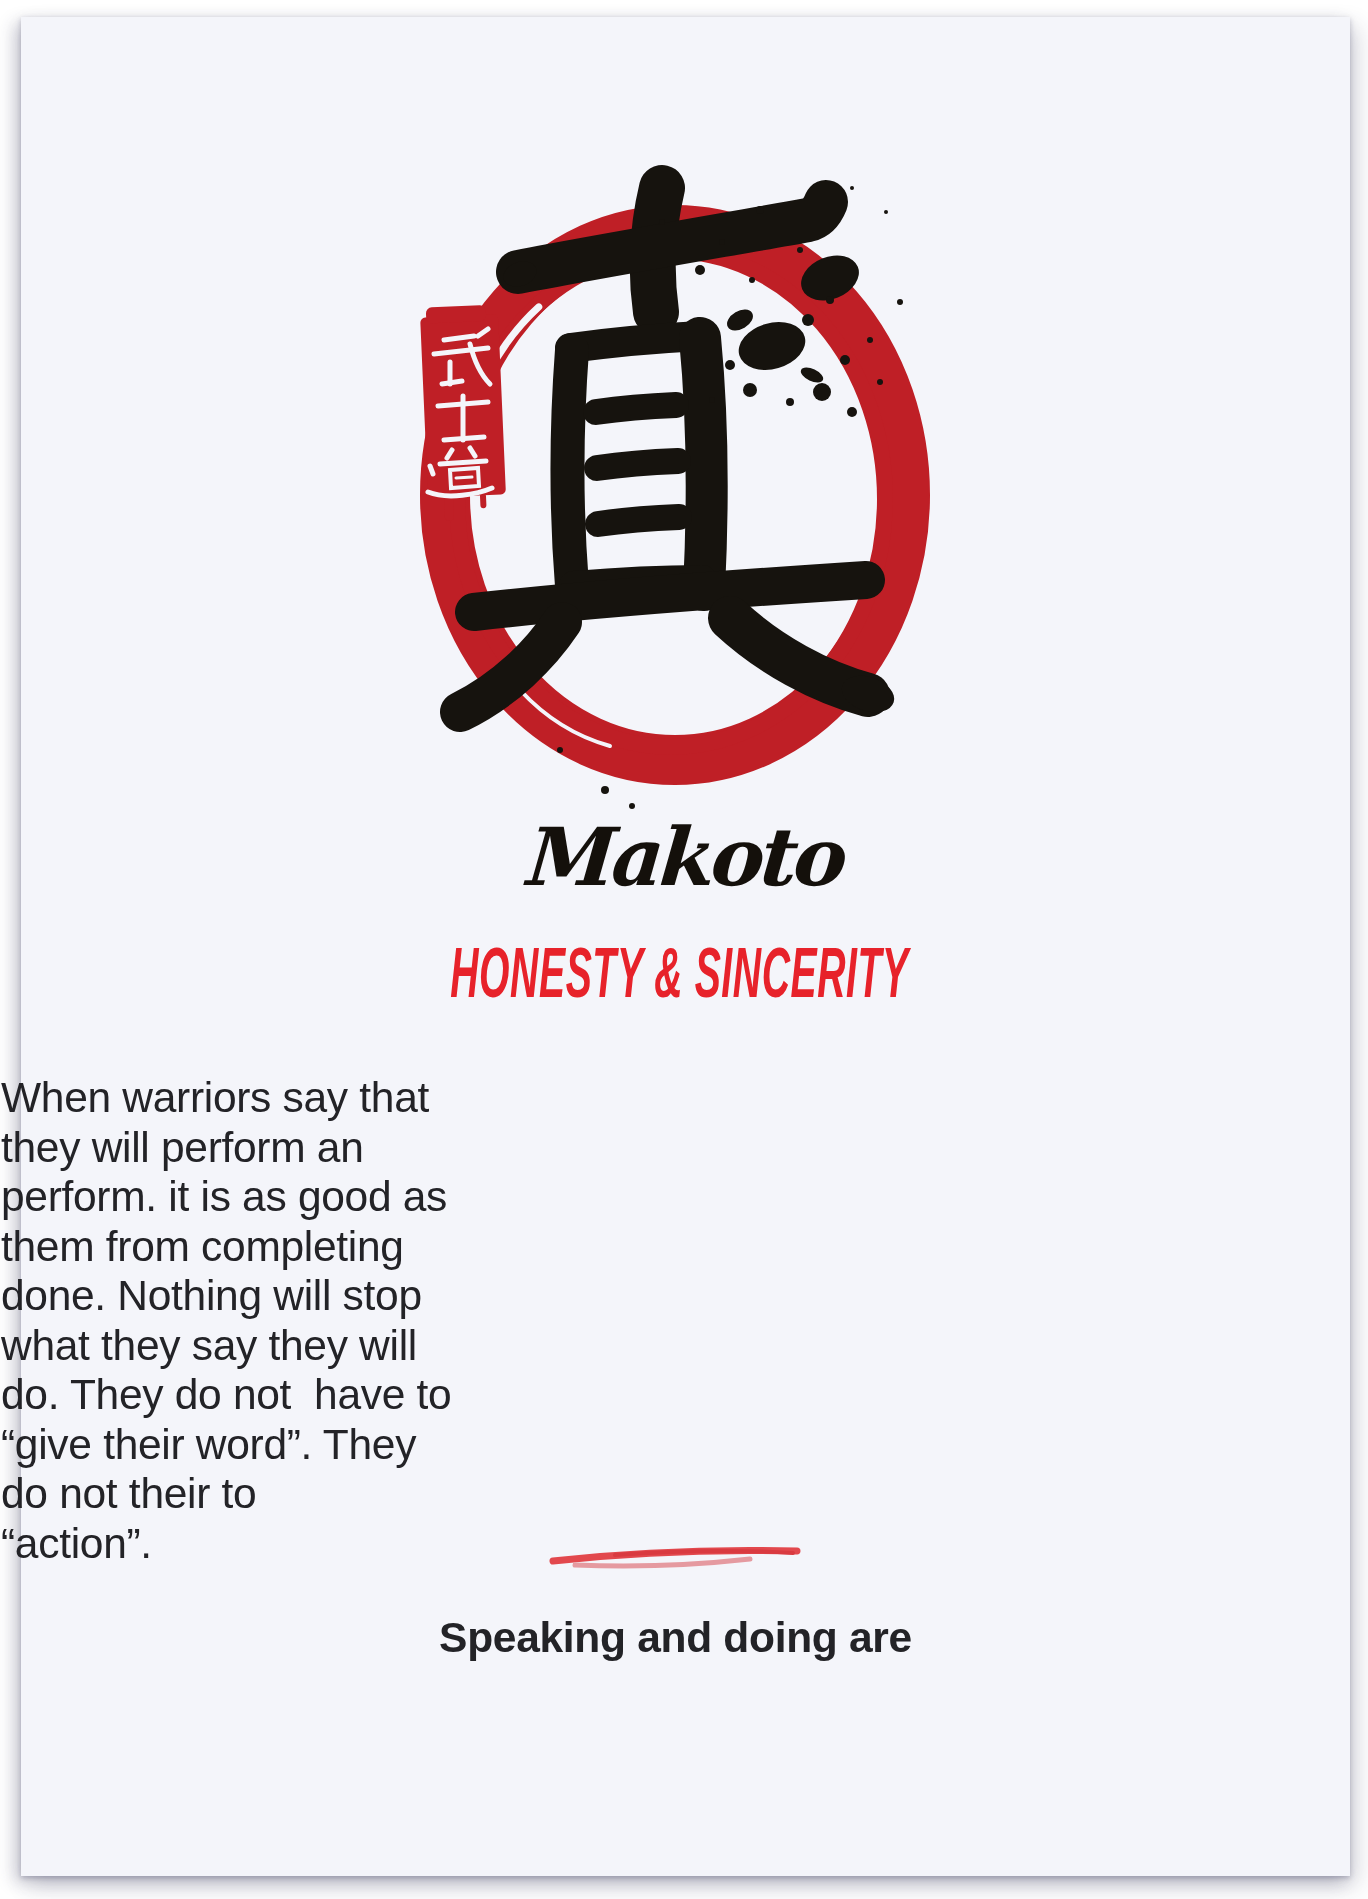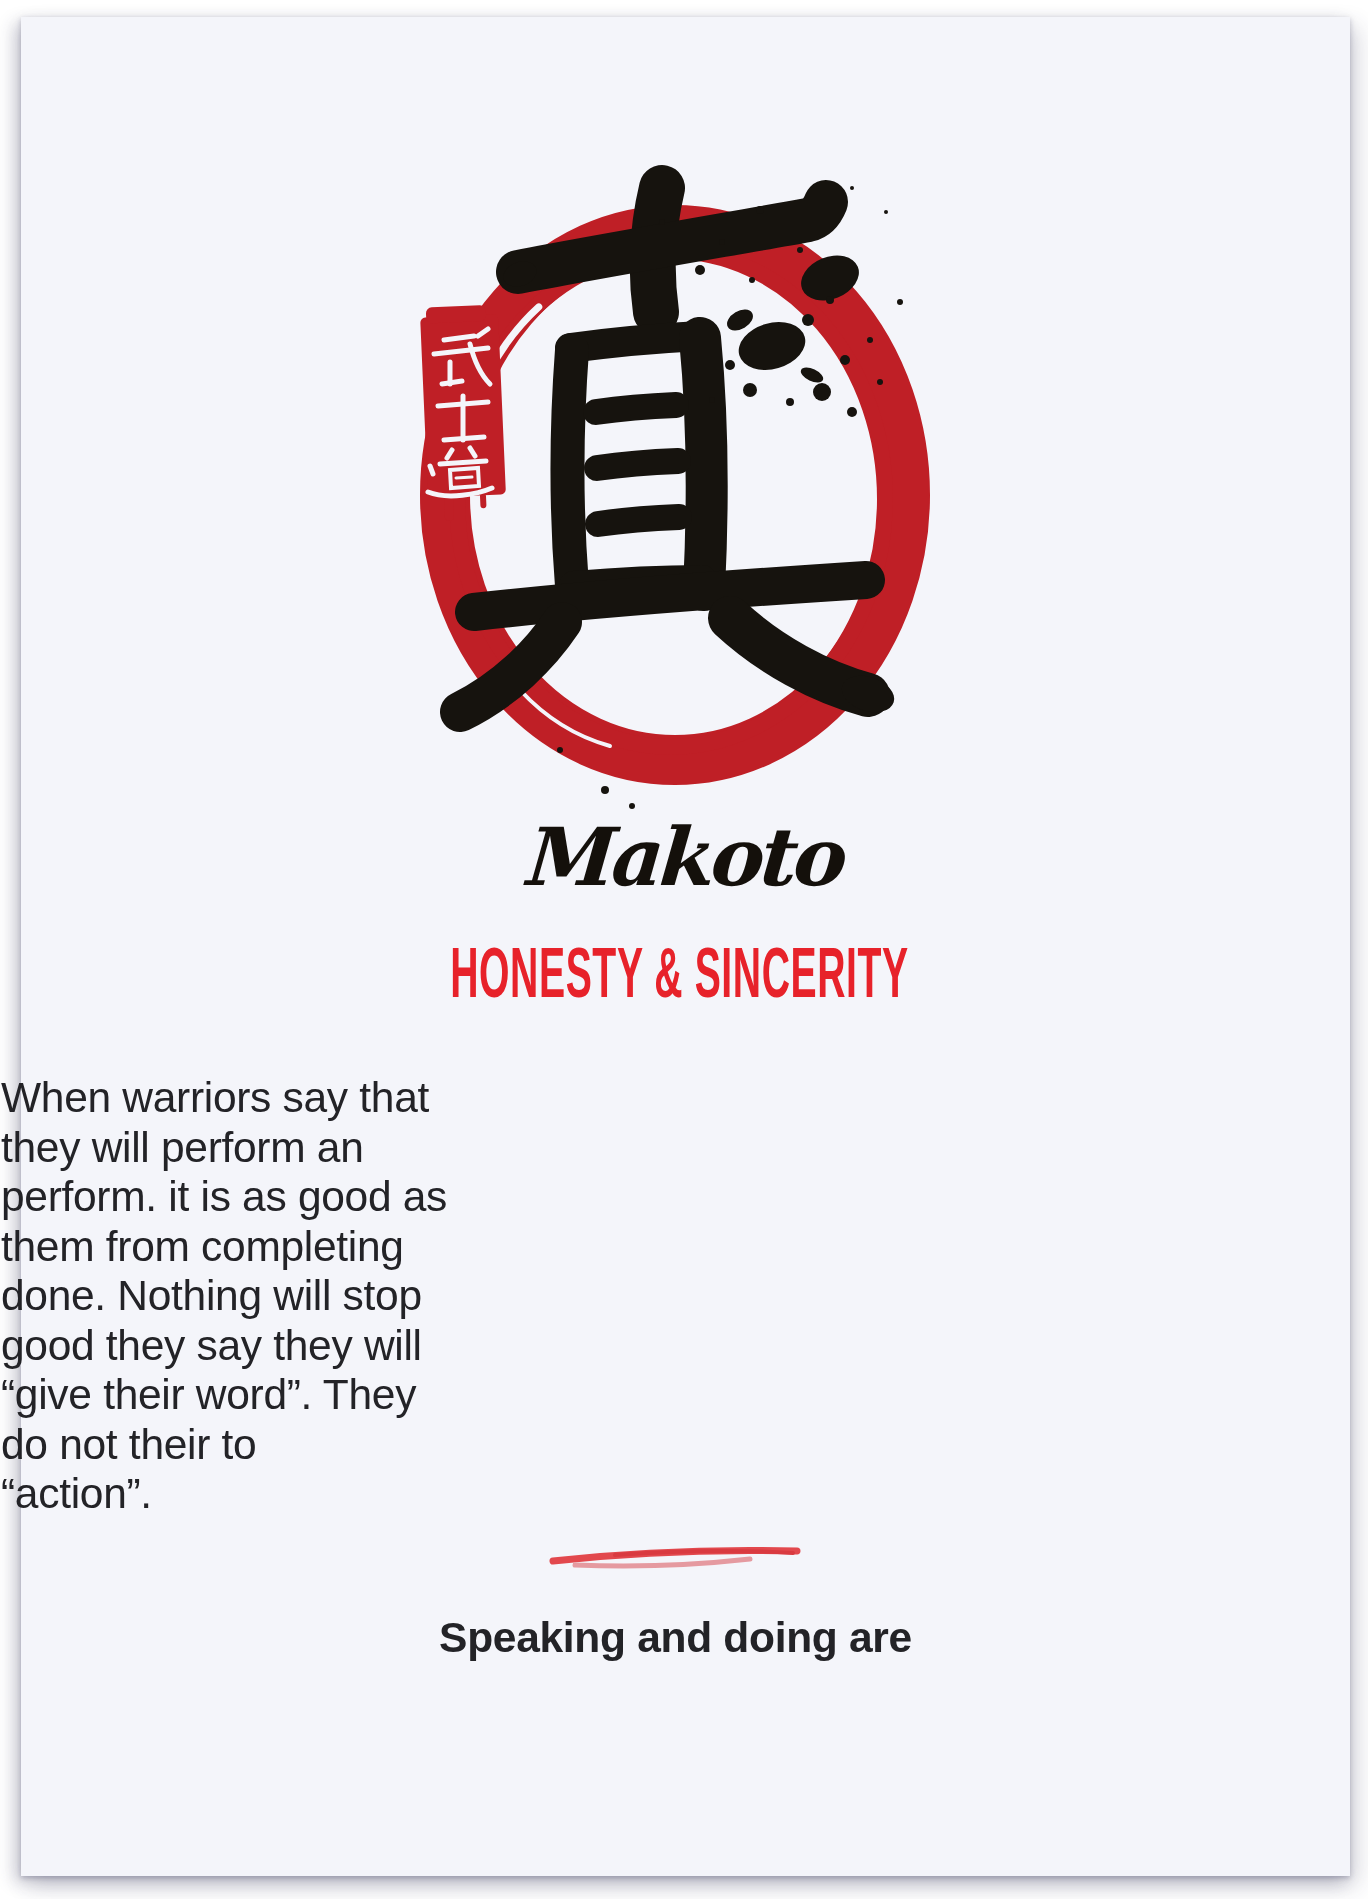--- a/index.html
+++ b/index.html
@@ -38,20 +38,21 @@
     line-height:1.1;
     letter-spacing:-4px;
     color:#14100b;
   }
   .romaji span{ display:inline-block; transform:skewX(-5deg); }
   .subtitle{
     position:absolute;
     left:0; right:12px; top:921px;
     text-align:center;
     line-height:1;
+    font-style:italic;
   }
   .subtitle-inner{
     display:inline-block;
     font-size:70px;
     font-weight:bold;
     letter-spacing:1px;
     color:var(--subtitle_red,#e7222a);
     transform:scaleX(0.56);
     transform-origin:center;
     white-space:nowrap;
@@ -192,21 +193,22 @@
   <div class="subtitle">
     <span class="subtitle-inner">HONESTY &amp; SINCERITY</span>
   </div>
 
   <div class="body-text">
     <div class="body-line">When warriors say that</div>
     <div class="body-line">they will perform an</div>
     <div class="body-line">perform. it is as good as</div>
     <div class="body-line">them from completing</div>
     <div class="body-line">done. Nothing will stop</div>
-    <div class="body-line">good they say they will</div>
+    <div class="body-line">what they say they will</div>
+    <div class="body-line">do. They do not  have to</div>
     <div class="body-line">“give their word”. They</div>
     <div class="body-line">do not their to</div>
     <div class="body-line">“action”.</div>
   </div>
 
   <svg class="divider" viewBox="0 0 260 36" xmlns="http://www.w3.org/2000/svg">
     <path d="M 8,24 C 80,16 170,12 252,14" stroke="var(--divider_red,#e2484d)" stroke-width="7" fill="none" stroke-linecap="round"></path>
     <path d="M 30,28 C 100,31 160,27 205,22" stroke="#e59aa0" stroke-width="5" fill="none" stroke-linecap="round"></path>
     <path d="M 70,18 C 140,13 200,13 248,16" stroke="#d93a40" stroke-width="4" fill="none" stroke-linecap="round"></path>
   </svg>

